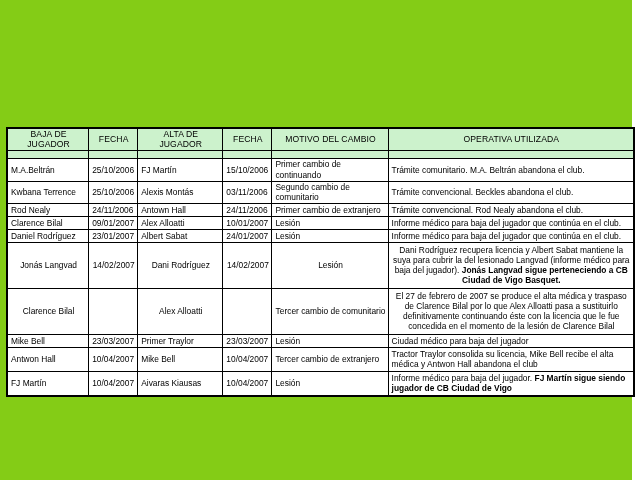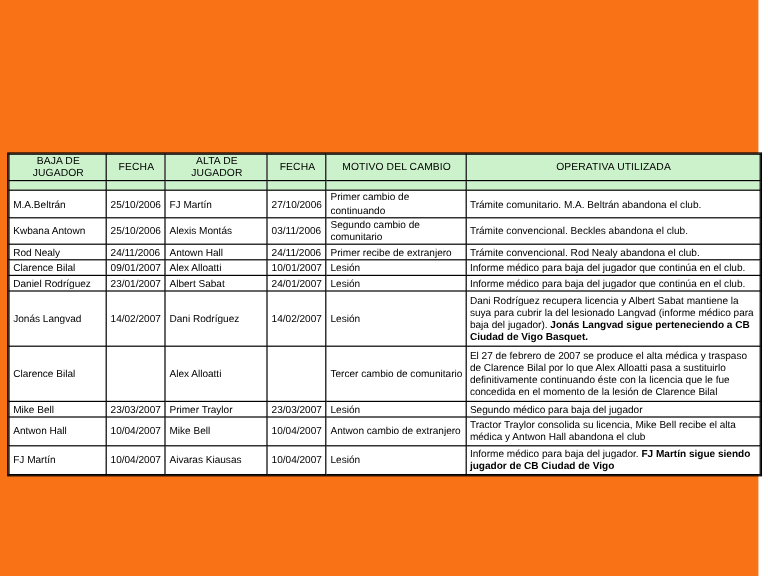--- a/index.html
+++ b/index.html
@@ -10,21 +10,21 @@
   body {
     width: 640px;
     height: 480px;
     overflow: hidden;
     font-family: "Liberation Sans", sans-serif;
   }
   #page {
     position: relative;
     width: 632px;
     height: 480px;
-    background: #f97316;
+    background: #84cc16;
   }
   #table-wrap {
     position: absolute;
     left: 7px;
     top: 128px;
     width: 627px;
   }
   table.xl-table {
     border-collapse: collapse;
     table-layout: fixed;
@@ -64,21 +64,21 @@
   col.c-baja   { width: 81px; }
   col.c-fecha1 { width: 49px; }
   col.c-alta   { width: 85px; }
   col.c-fecha2 { width: 49px; }
   col.c-motivo { width: 116px; }
   col.c-oper   { width: 245px; }
 
   td.date-cell { text-align: center; }
   td.oper-cell { text-align: left; }
 
-  tr.r-tall td { height: 44px; vertical-align: middle; }
+  tr.r-tall td { height: 44px; vertical-align: middle; text-align: center; }
   tr.r-med td  { height: 22px; vertical-align: middle; }
   tr.r-norm td { height: 11px; vertical-align: middle; }
 
   .bold { font-weight: bold; }
 
   
   #table-wrap::after {
     content: "";
     position: absolute;
     left: -1px;
@@ -119,38 +119,38 @@
           <td></td>
           <td></td>
           <td></td>
         </tr>
       </thead>
       <tbody id="table-body">
           <tr class="r-norm">
             <td>M.A.Beltrán</td>
             <td class="date-cell">25/10/2006</td>
             <td>FJ Martín</td>
-            <td class="date-cell">27/10/2006</td>
+            <td class="date-cell">15/10/2006</td>
             <td>Primer cambio de continuando</td>
             <td class="oper-cell"><span>Trámite comunitario. M.A. Beltrán abandona el club.</span></td>
           </tr>
           <tr class="r-norm">
-            <td>Kwbana Antown</td>
+            <td>Kwbana Terrence</td>
             <td class="date-cell">25/10/2006</td>
             <td>Alexis Montás</td>
             <td class="date-cell">03/11/2006</td>
             <td>Segundo cambio de comunitario</td>
             <td class="oper-cell"><span>Trámite convencional. Beckles abandona el club.</span></td>
           </tr>
           <tr class="r-norm">
             <td>Rod Nealy</td>
             <td class="date-cell">24/11/2006</td>
             <td>Antown Hall</td>
             <td class="date-cell">24/11/2006</td>
-            <td>Primer recibe de extranjero</td>
+            <td>Primer cambio de extranjero</td>
             <td class="oper-cell"><span>Trámite convencional. Rod Nealy abandona el club.</span></td>
           </tr>
           <tr class="r-norm">
             <td>Clarence Bilal</td>
             <td class="date-cell">09/01/2007</td>
             <td>Alex Alloatti</td>
             <td class="date-cell">10/01/2007</td>
             <td>Lesión</td>
             <td class="oper-cell"><span>Informe médico para baja del jugador que continúa en el club.</span></td>
           </tr>
@@ -177,28 +177,28 @@
             <td class="date-cell"></td>
             <td>Tercer cambio de comunitario</td>
             <td class="oper-cell"><span>El 27 de febrero de 2007 se produce el alta médica y traspaso de Clarence Bilal por lo que Alex Alloatti pasa a sustituirlo definitivamente continuando éste con la licencia que le fue concedida en el momento de la lesión de Clarence Bilal</span></td>
           </tr>
           <tr class="r-norm">
             <td>Mike Bell</td>
             <td class="date-cell">23/03/2007</td>
             <td>Primer Traylor</td>
             <td class="date-cell">23/03/2007</td>
             <td>Lesión</td>
-            <td class="oper-cell"><span>Segundo médico para baja del jugador</span></td>
+            <td class="oper-cell"><span>Ciudad médico para baja del jugador</span></td>
           </tr>
           <tr class="r-med">
             <td>Antwon Hall</td>
             <td class="date-cell">10/04/2007</td>
             <td>Mike Bell</td>
             <td class="date-cell">10/04/2007</td>
-            <td>Antwon cambio de extranjero</td>
+            <td>Tercer cambio de extranjero</td>
             <td class="oper-cell"><span>Tractor Traylor consolida su licencia, Mike Bell recibe el alta médica y Antwon Hall abandona el club</span></td>
           </tr>
           <tr class="r-med">
             <td>FJ Martín</td>
             <td class="date-cell">10/04/2007</td>
             <td>Aivaras Kiausas</td>
             <td class="date-cell">10/04/2007</td>
             <td>Lesión</td>
             <td class="oper-cell"><span>Informe médico para baja del jugador. </span><span class="bold">FJ Martín sigue siendo jugador de CB Ciudad de Vigo</span></td>
           </tr>

